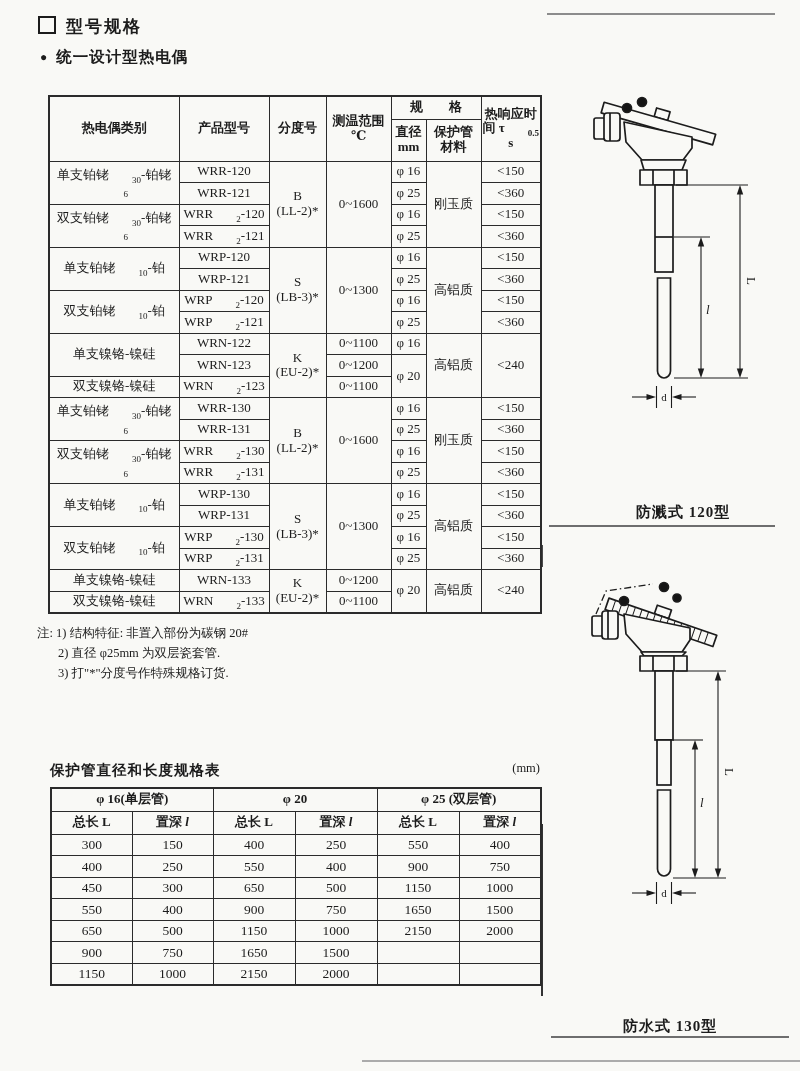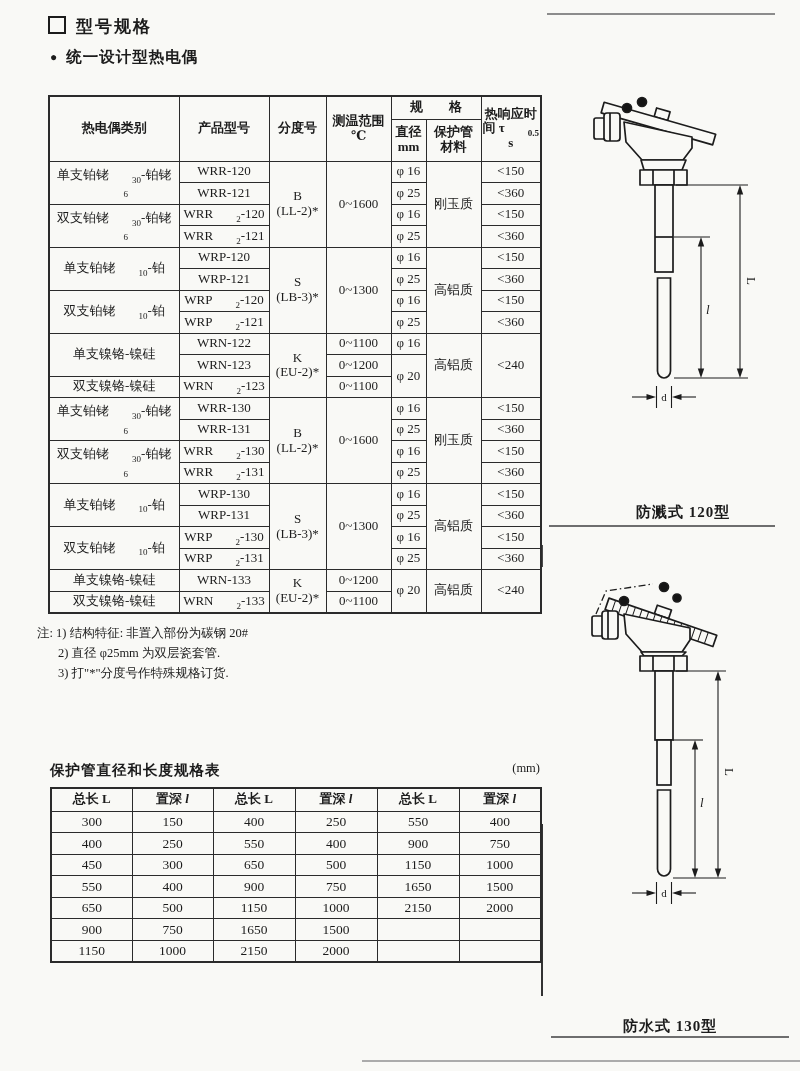--- a/index.html
+++ b/index.html
@@ -36,21 +36,21 @@
   svg text{font-family:"Liberation Serif","DejaVu Serif",serif;}
 </style>
 </head>
 <body>
 
 <div class="abs rule" style="left:547px;top:13px;width:228px;"></div>
 <div class="abs" style="left:541px;top:545px;width:2px;height:22px;background:#4a4a4a;"></div>
 <div class="abs" style="left:541px;top:824px;width:2px;height:172px;background:#333;"></div>
 <div class="abs" style="left:362px;top:1060px;width:438px;height:2px;background:#ababab;"></div>
 
-<div class="abs" style="left:48px;top:15px;">
+<div class="abs" style="left:38px;top:15px;">
   <div>
     <span class="checkbox"></span><span class="sec-title">型号规格</span>
   </div>
   <div style="margin-top:9px;padding-left:2px;">
     <span class="bullet">●</span><span class="series-title">统一设计型热电偶</span>
   </div>
 </div>
 
 <table id="spec-table" class="abs" style="left:48px;top:95px;">
   <colgroup>
@@ -228,20 +228,25 @@
   <colgroup>
       <col style="width:81px">
       <col style="width:81px">
       <col style="width:82px">
       <col style="width:82px">
       <col style="width:82px">
       <col style="width:82px">
     </colgroup>
   <thead>
     <tr>
+        <th colspan="2">φ 16(单层管)</th>
+        <th colspan="2">φ 20</th>
+        <th colspan="2">φ 25 (双层管)</th>
+      </tr>
+    <tr>
         <th>总长 L</th>
         <th>置深 <i>l</i></th>
         <th>总长 L</th>
         <th>置深 <i>l</i></th>
         <th>总长 L</th>
         <th>置深 <i>l</i></th>
       </tr>
   </thead>
   <tbody>
       <tr>

